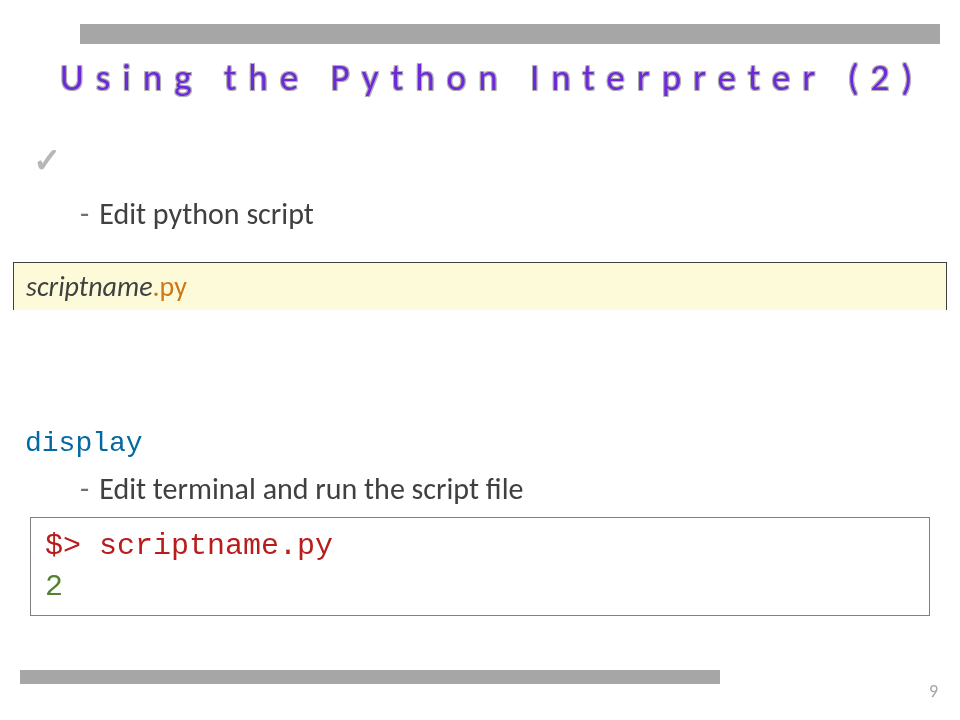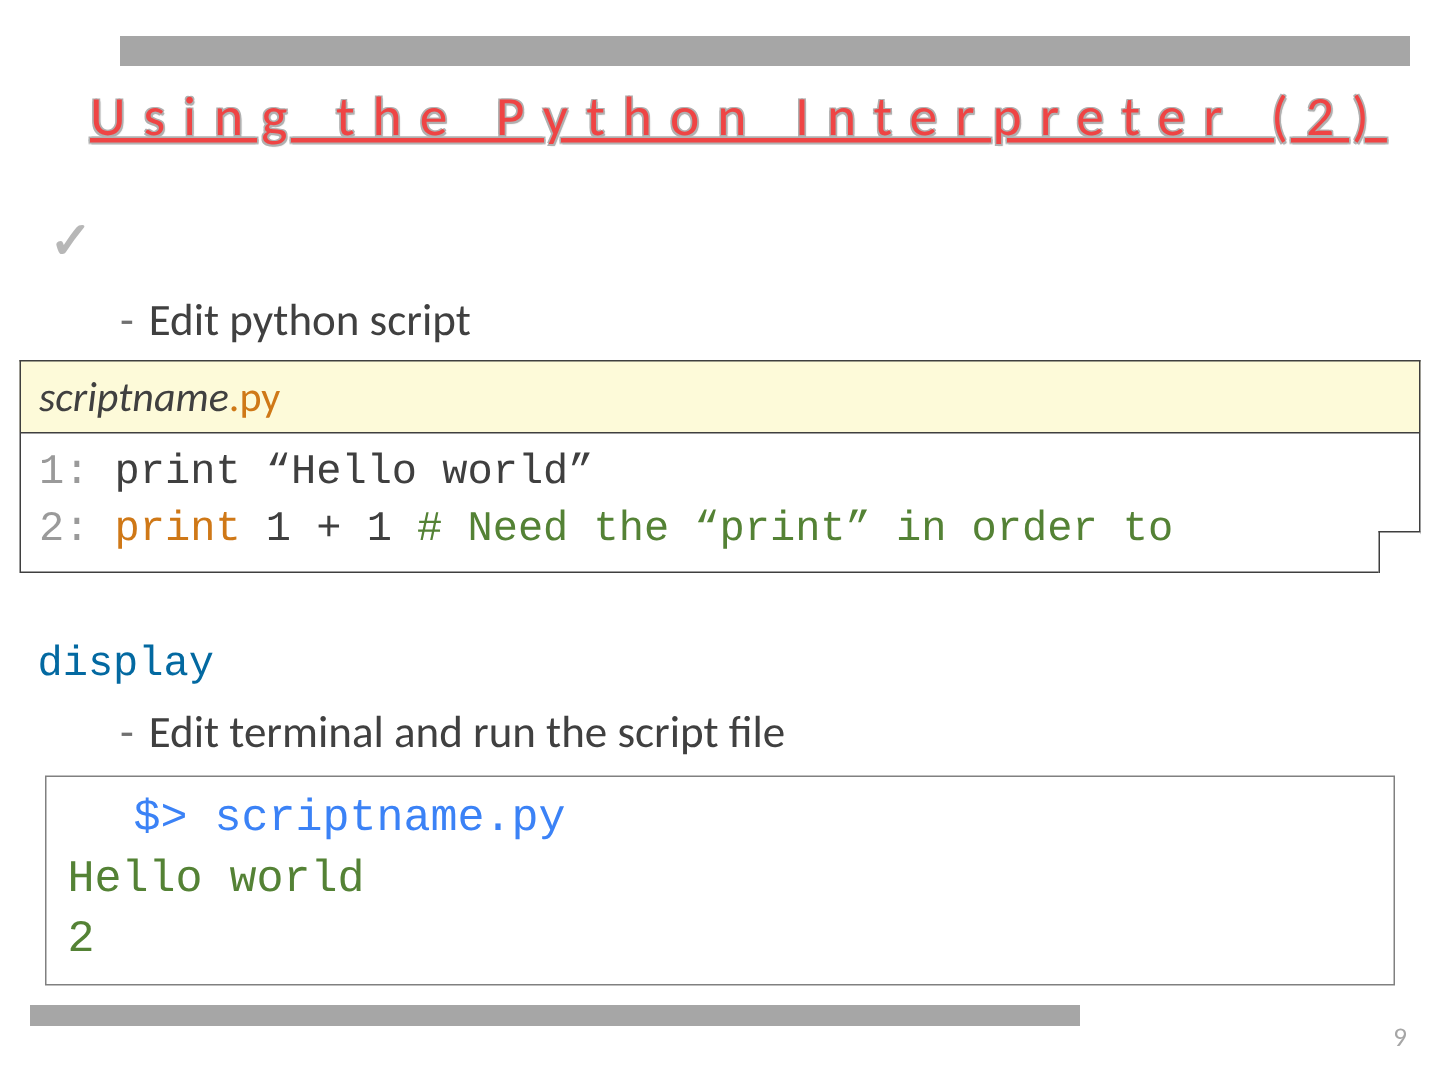--- a/index.html
+++ b/index.html
@@ -19,30 +19,29 @@
     height: 20px;
     background: #a6a6a6;
   }
   .title {
     position: absolute;
     left: 60px;
     top: 55px;
     right: 15px;
     font-size: 37px;
     letter-spacing: 12px;
-    color: #ef4444;
+    color: #6d28d9;
     font-weight: 400;
     white-space: nowrap;
     text-shadow:
       -1px -1px 0 #b0b0b0,
        1px -1px 0 #b0b0b0,
       -1px  1px 0 #b0b0b0,
        1px  1px 0 #b0b0b0,
        1px  1px 1px rgba(0,0,0,0.25);
-    text-decoration: underline;
   }
   .bullet-main {
     position: absolute;
     left: 33px;
     top: 140px;
     font-size: 36px;
     color: #404040;
     display: flex;
     align-items: center;
     gap: 14px;
@@ -61,21 +60,21 @@
     gap: 10px;
   }
   .sub-bullet .dash { color: #707070; }
   .sub1 { left: 80px; top: 195px; }
   .sub2 { left: 80px; top: 470px; }
 
   .file-box {
     position: absolute;
     left: 13px;
     right: 13px;
-    top: 240px;
+    top: 262px;
   }
   .file-header {
     background: #fdfad9;
     border: 1px solid #3f3f3f;
     border-bottom: none;
     padding: 6px 12px;
     font-size: 28px;
     font-style: italic;
     color: #404040;
   }
@@ -127,21 +126,21 @@
     left: 30px;
     right: 30px;
     top: 517px;
     border: 1px solid #808080;
     background: #ffffff;
     padding: 8px 14px;
     font-family: "Courier New", monospace;
     font-size: 30px;
     line-height: 1.35;
   }
-  .prompt { color: #3b82f6; margin-left: 44px; }
+  .prompt { color: #b91c1c; }
   .out-green { color: #548235; }
 
   .bottom-bar {
     position: absolute;
     left: 20px;
     top: 670px;
     width: 700px;
     height: 14px;
     background: #a6a6a6;
   }
@@ -166,38 +165,28 @@
 
 <div class="sub-bullet sub1">
   <span class="dash">-</span>
   <span>Edit python script</span>
 </div>
 
 <div class="file-box">
   <div class="file-header">
     <span>scriptname</span><span class="ext">.py</span>
   </div>
-  <div class="file-body">
-    <div>
-      <span class="ln">1:</span><span class="txt"> print “Hello world”</span>
-    </div>
-    <div>
-      <span class="ln">2:</span><span class="kw"> print</span><span class="txt"> 1 + 1 </span><span class="cmt"> # Need the “print” in order to</span>
-    </div>
-    <div class="fold"></div>
-  </div>
 </div>
 
 <div class="overflow-line">display</div>
 
 <div class="sub-bullet sub2">
   <span class="dash">-</span>
   <span>Edit terminal and run the script file</span>
 </div>
 
 <div class="term-box">
   <div class="prompt">$&gt; scriptname.py</div>
-  <div class="out-green">Hello world</div>
   <div class="out-green">2</div>
 </div>
 
 <div class="bottom-bar"></div>
 <div class="page-num">9</div>
 
 </body></html>

